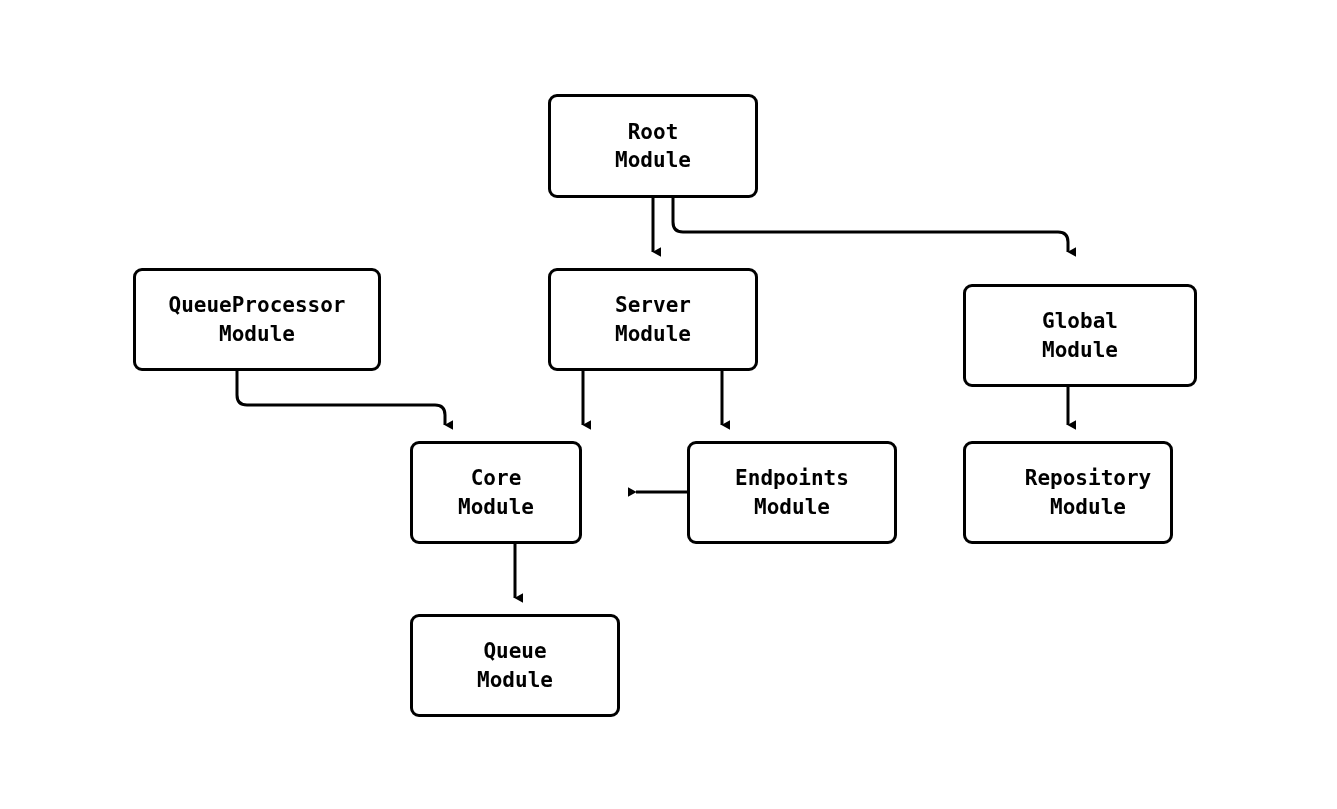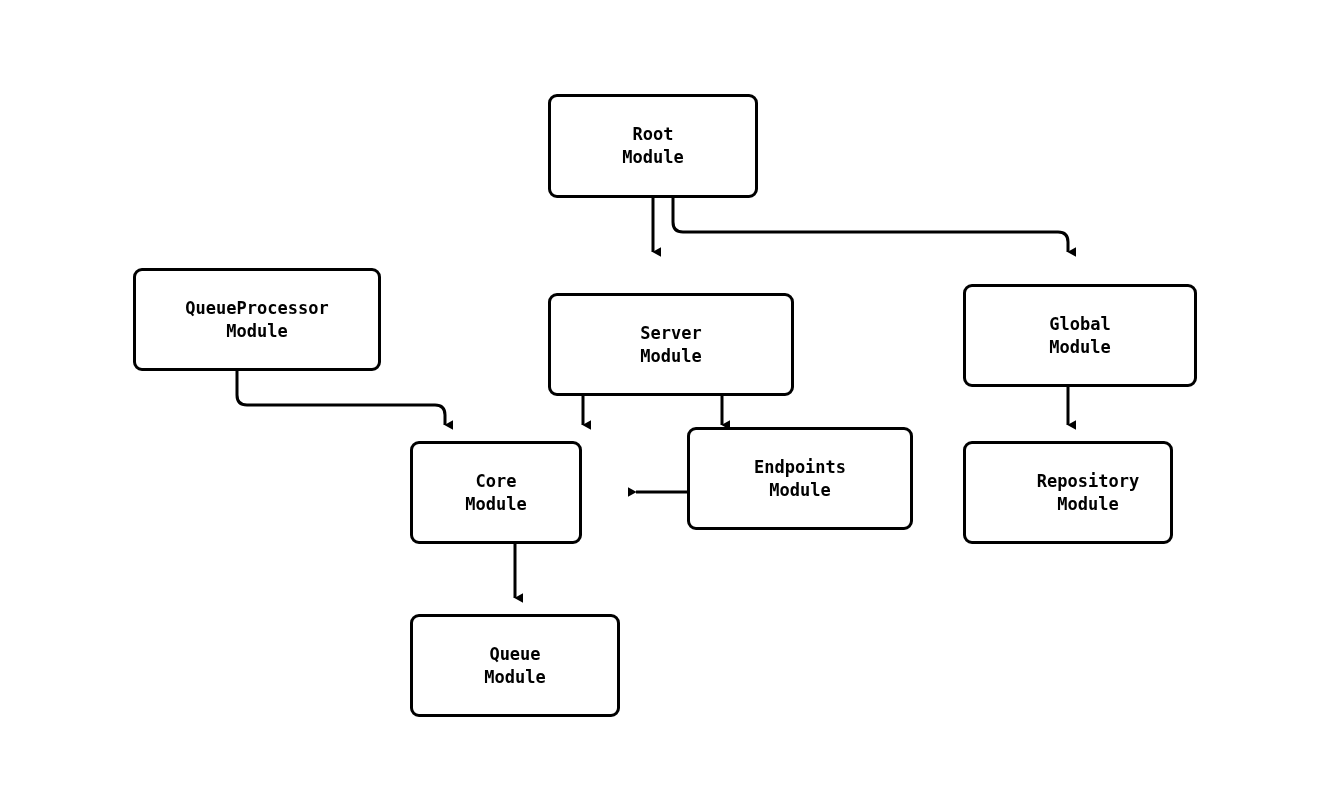--- a/index.html
+++ b/index.html
@@ -31,21 +31,21 @@
     border: 3px solid #000000;
     border-radius: 9px;
     background: #ffffff;
     display: flex;
     align-items: center;
     justify-content: center;
     text-align: center;
   }
   .node-label {
     font-family: "DejaVu Sans Mono", "Liberation Mono", monospace;
-    font-size: 17px;
+    font-size: 21px;
     font-weight: 700;
     line-height: 1.35;
     color: #000000;
     white-space: pre-line;
     letter-spacing: 0px;
   }
 </style>
 </head>
 <body>
 
@@ -85,36 +85,36 @@
   <div class="node" style="left:548px; top:94px; width:210px; height:104px;">
     <span class="node-label">Root
 Module</span>
   </div>
 
   <div class="node" style="left:133px; top:268px; width:248px; height:103px;">
     <span class="node-label">QueueProcessor
 Module</span>
   </div>
 
-  <div class="node" style="left:548px; top:268px; width:246px; height:103px;margin-top:25px;">
+  <div class="node" style="left:548px; top:268px; width:210px; height:103px;">
     <span class="node-label">Server
 Module</span>
   </div>
 
   <div class="node" style="left:963px; top:284px; width:234px; height:103px;">
     <span class="node-label">Global
 Module</span>
   </div>
 
   <div class="node" style="left:410px; top:441px; width:172px; height:103px;">
     <span class="node-label">Core
 Module</span>
   </div>
 
-  <div class="node" style="left:687px; top:427px; width:226px; height:103px;">
+  <div class="node" style="left:687px; top:441px; width:210px; height:103px;">
     <span class="node-label">Endpoints
 Module</span>
   </div>
 
   <div class="node" style="left:963px; top:441px; width:210px; height:103px;padding-left:40px;">
     <span class="node-label">Repository
 Module</span>
   </div>
 
   <div class="node" style="left:410px; top:614px; width:210px; height:103px;">

